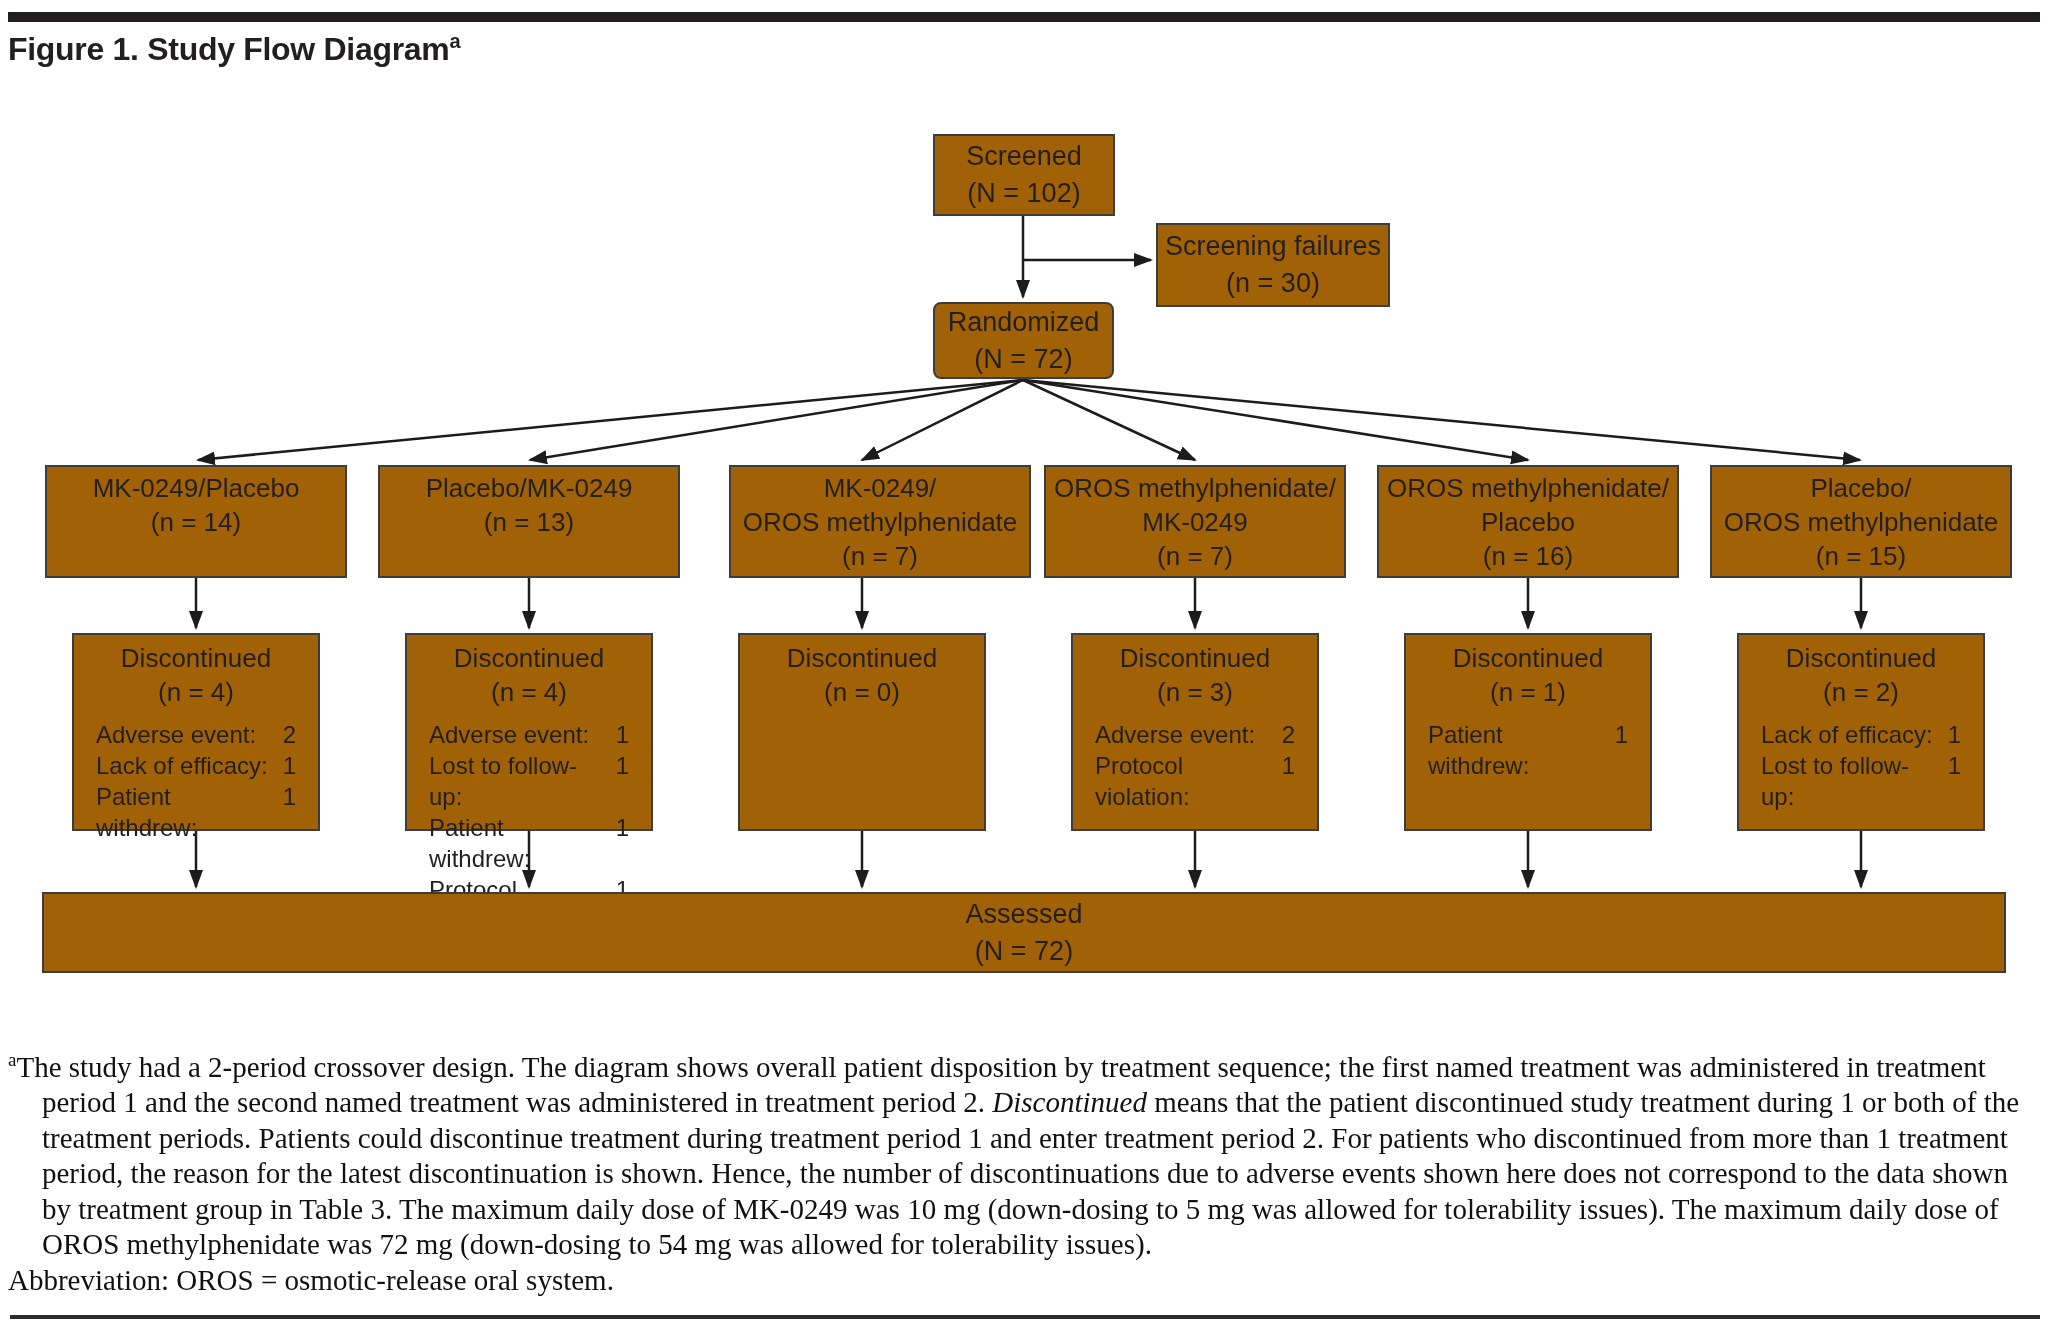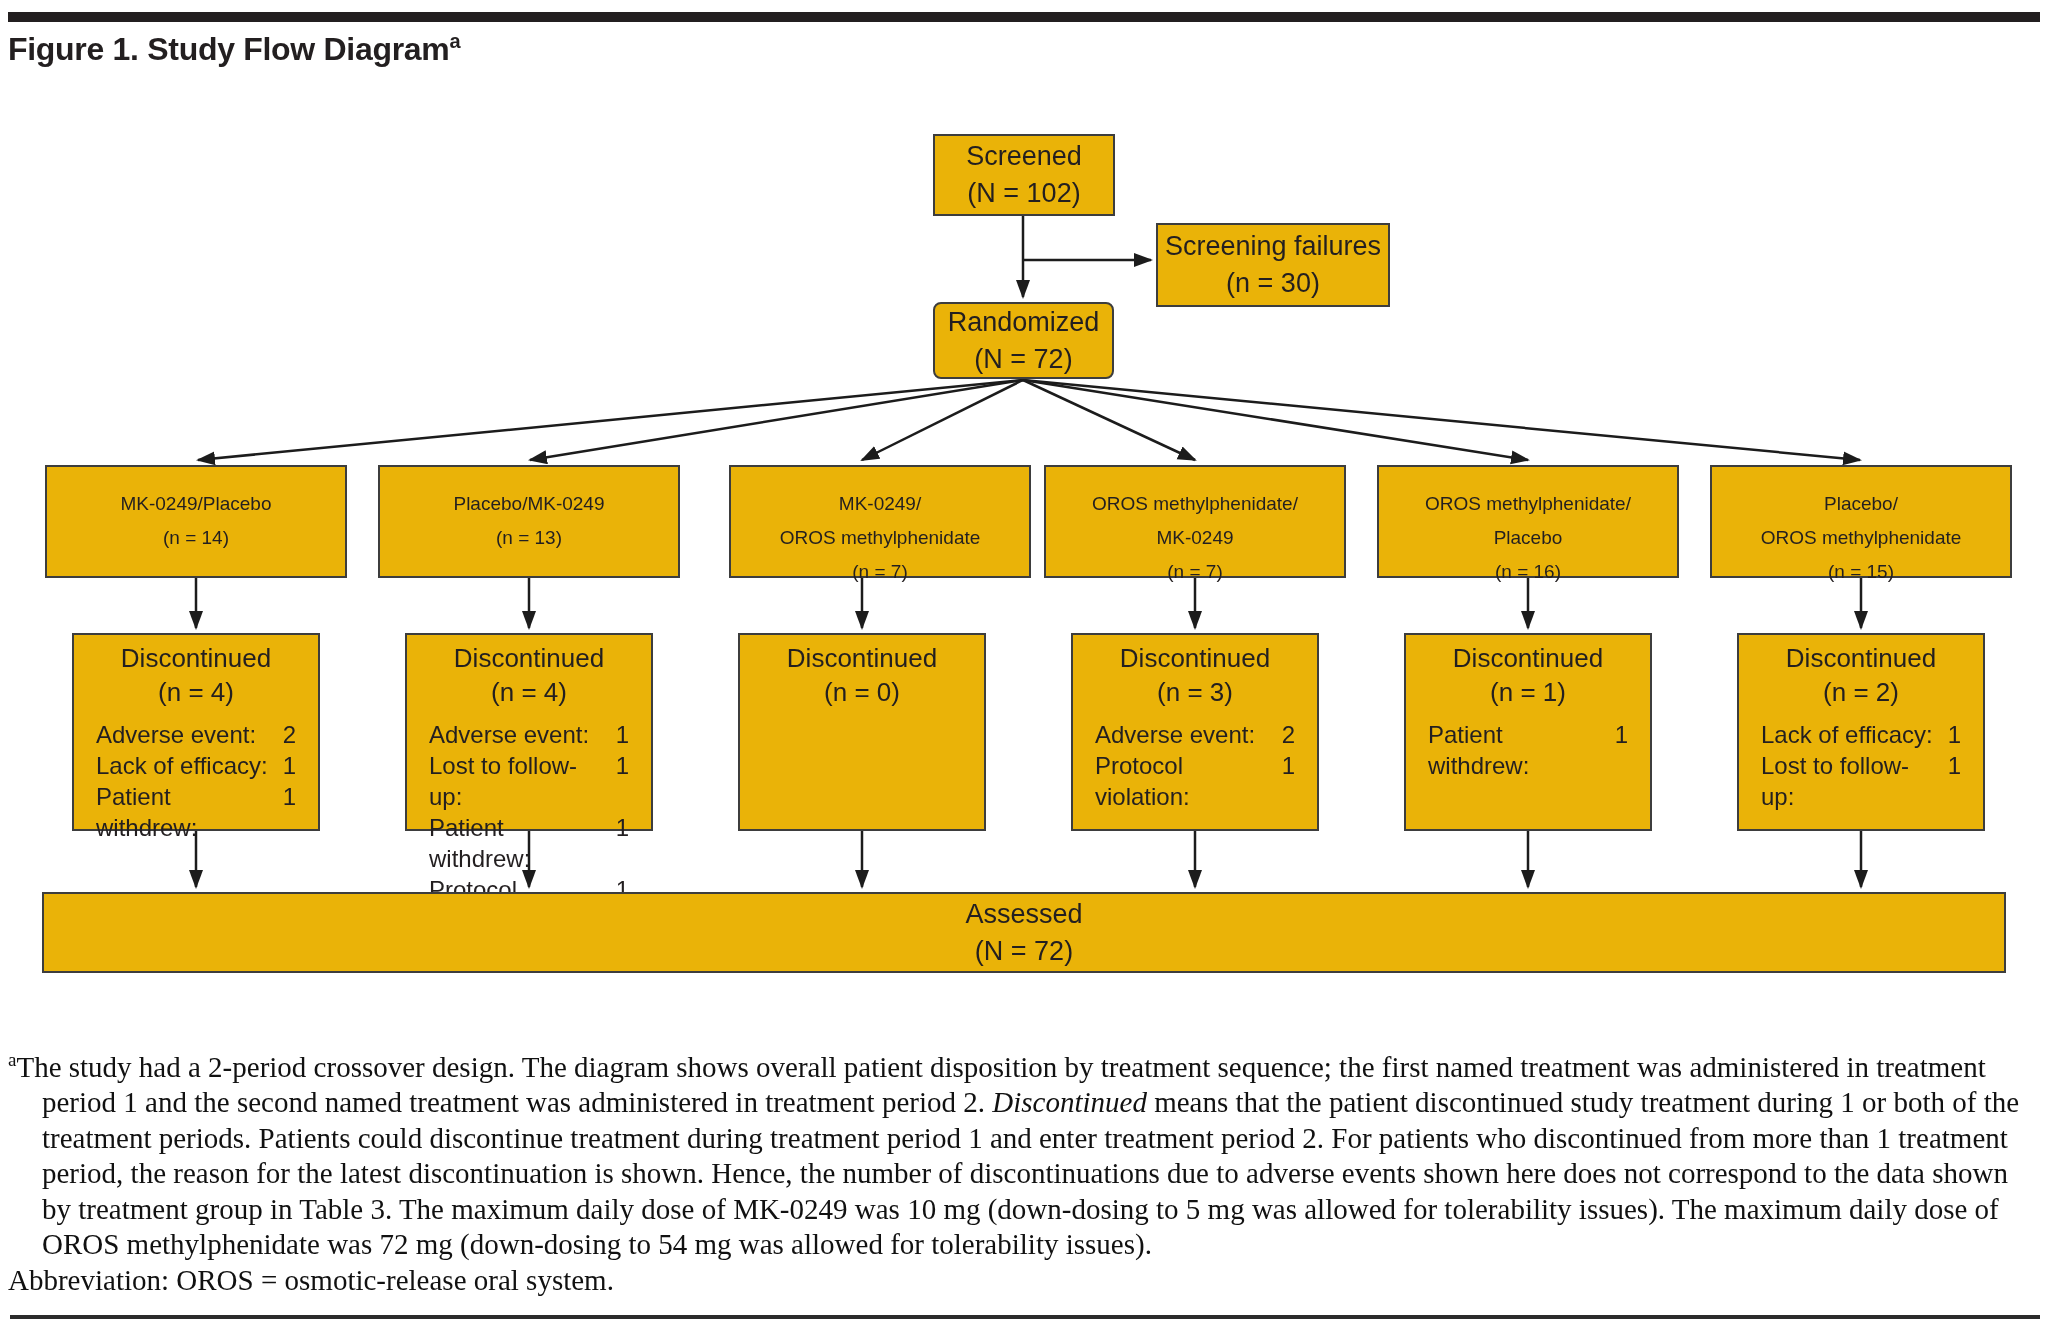--- a/index.html
+++ b/index.html
@@ -4,29 +4,29 @@
 <style>
   html,body{margin:0;padding:0;background:#ffffff;}
   #page{position:relative;width:2048px;height:1331px;background:#ffffff;
         font-family:"Liberation Sans",sans-serif;color:#231f20;overflow:hidden;}
 
   .top-bar{position:absolute;left:8px;top:12px;width:2032px;height:10px;background:#231f20;}
   .fig-title{position:absolute;left:8px;top:30px;font-size:32px;font-weight:bold;
              letter-spacing:-0.3px;color:#231f20;}
   .fig-title sup{font-size:20px;}
 
-  .box{position:absolute;background:#eab308;border:2px solid #3d3d3d;box-sizing:border-box;
+  .box{position:absolute;background:#a16207;border:2px solid #3d3d3d;box-sizing:border-box;
        text-align:center;font-size:27px;line-height:37px;}
   .box .bl{white-space:nowrap;}
 
   .screened{left:933px;top:134px;width:182px;height:82px;padding-top:2px;}
   .failures{left:1156px;top:223px;width:234px;height:84px;padding-top:3px;}
   .randomized{left:933px;top:302px;width:181px;height:77px;padding-top:0px;border-radius:8px;}
 
-  .arm{width:302px;top:465px;height:113px;padding-top:20px;font-size:19px;line-height:34px;}
+  .arm{width:302px;top:465px;height:113px;padding-top:4px;font-size:26px;line-height:34px;}
   .arm.c0{left:45px;}  .arm.c1{left:378px;} .arm.c2{left:729px;}
   .arm.c3{left:1044px;}.arm.c4{left:1377px;}.arm.c5{left:1710px;}
 
   .disc{width:248px;top:633px;height:198px;padding-top:6px;font-size:26px;line-height:34px;}
   .disc.c0{left:72px;}  .disc.c1{left:405px;} .disc.c2{left:738px;}
   .disc.c3{left:1071px;}.disc.c4{left:1404px;}.disc.c5{left:1737px;}
   .reasons{margin-top:10px;font-size:24px;line-height:31px;}
   .reason-row{display:flex;justify-content:space-between;padding:0 22px 0 22px;text-align:left;}
   .reason-row .val{padding-left:8px;}
 

